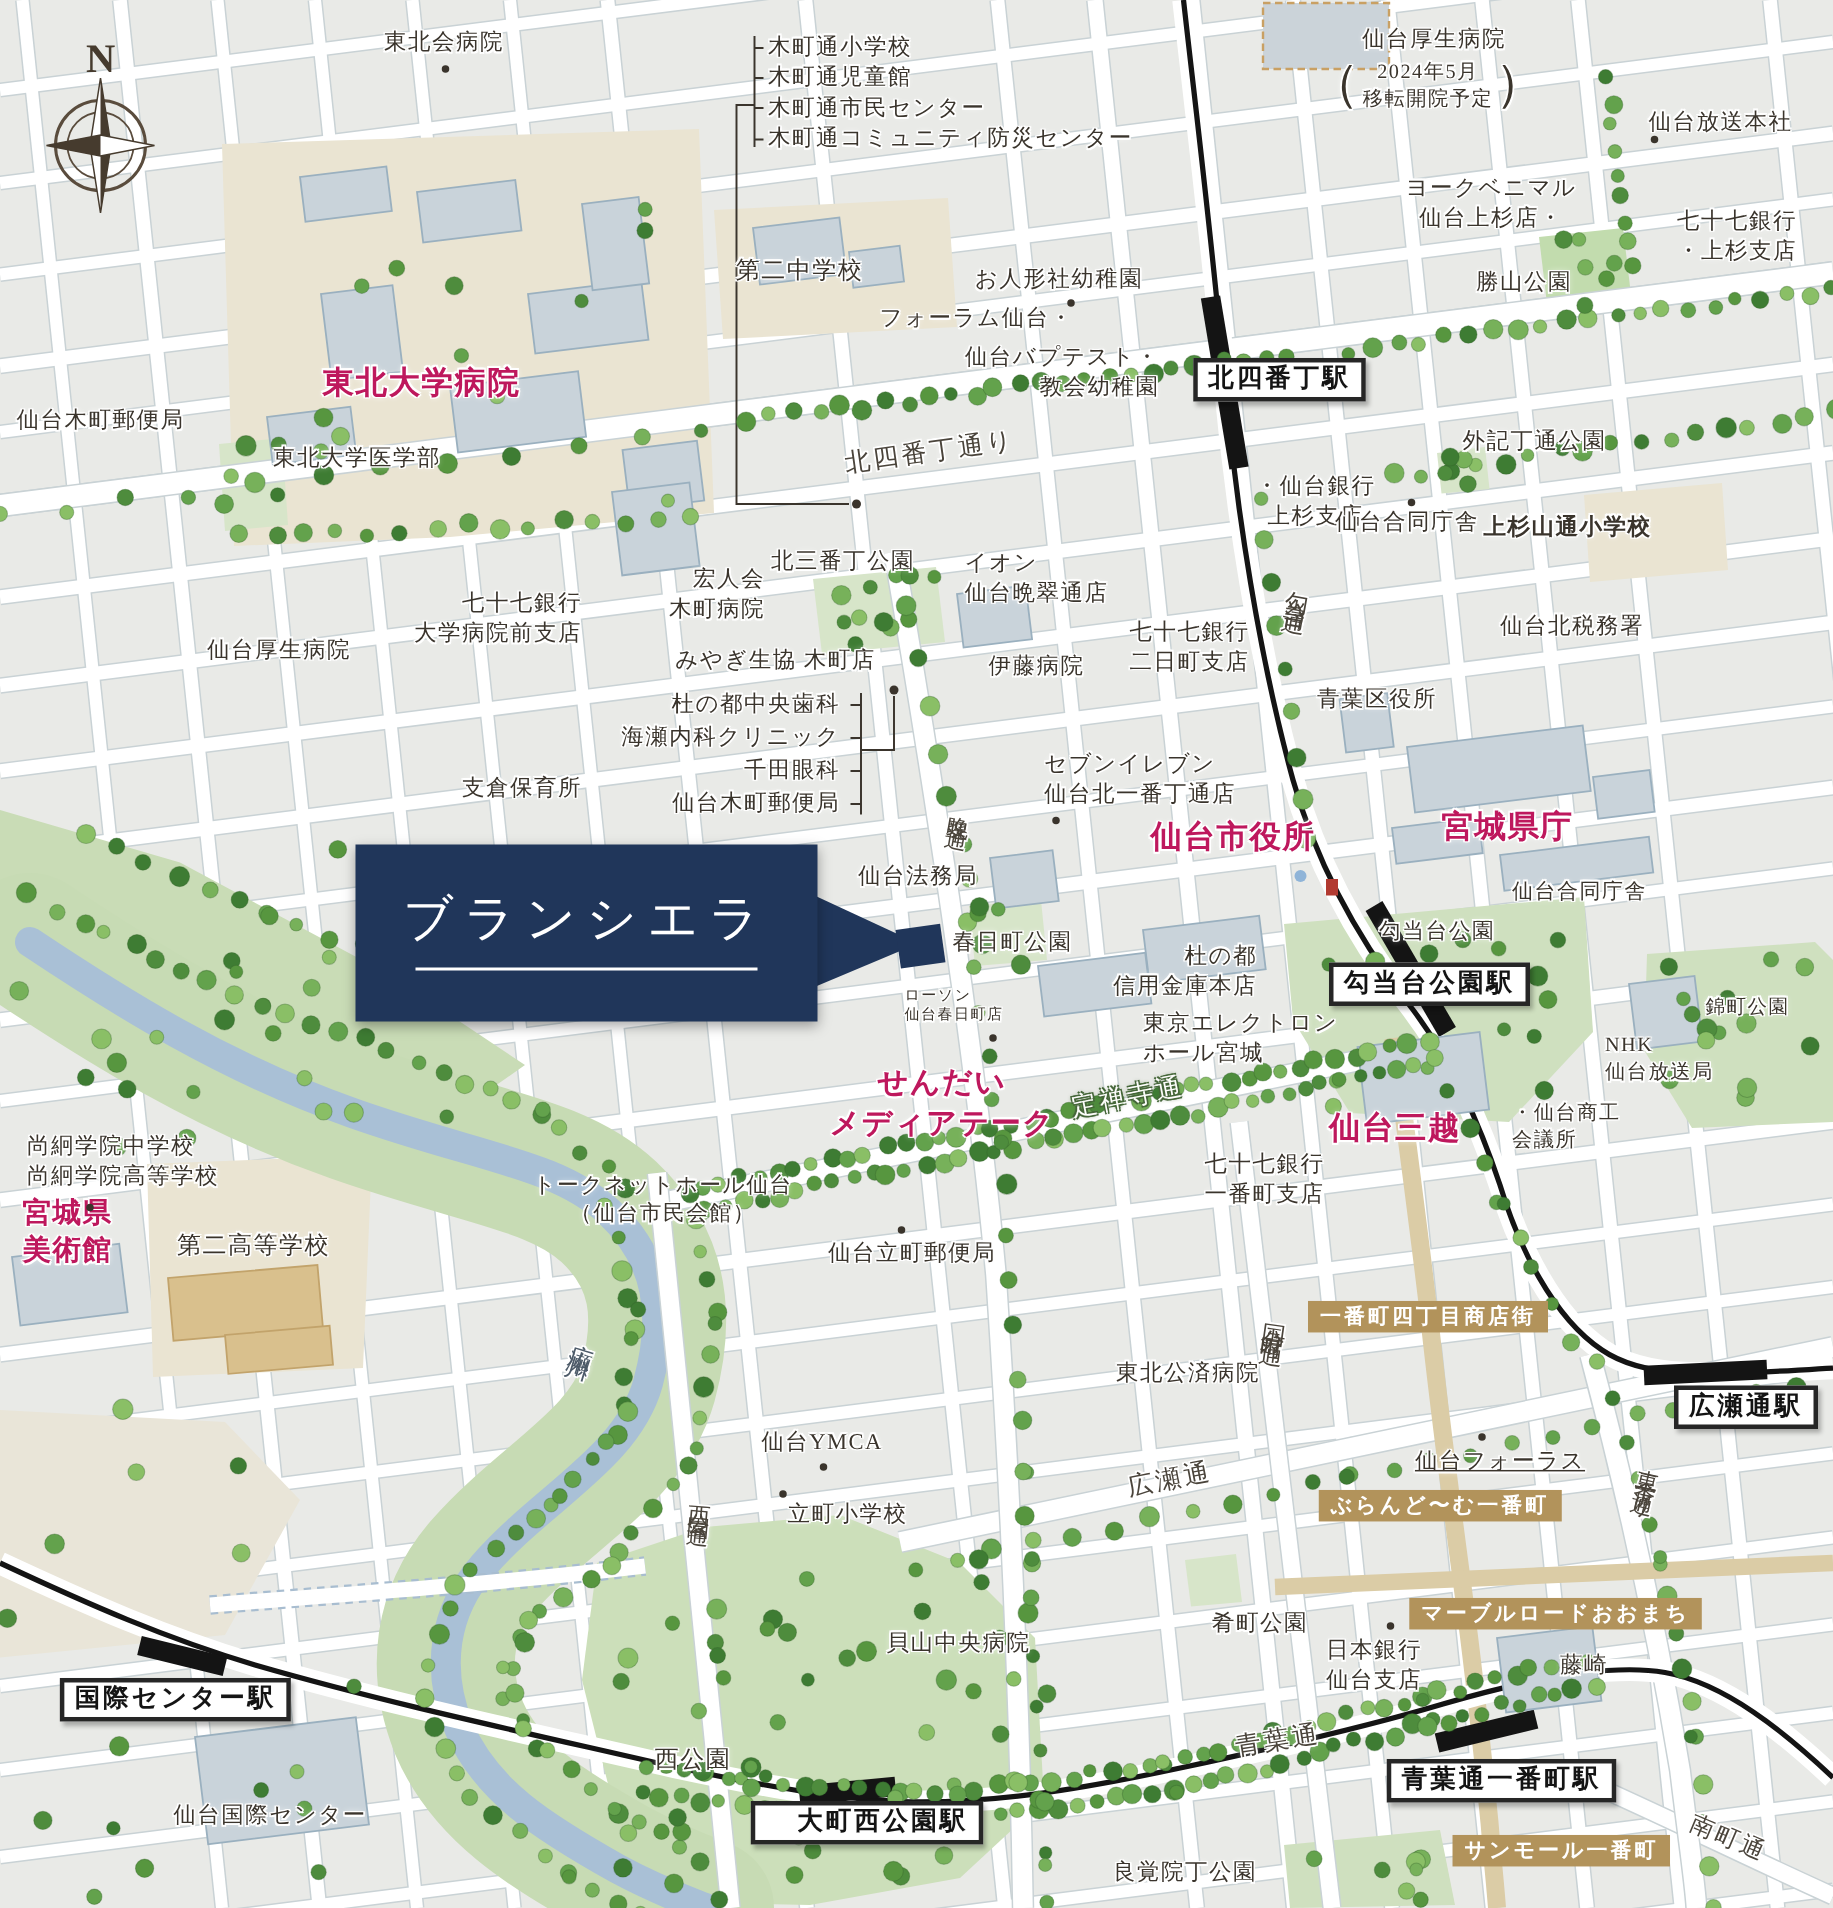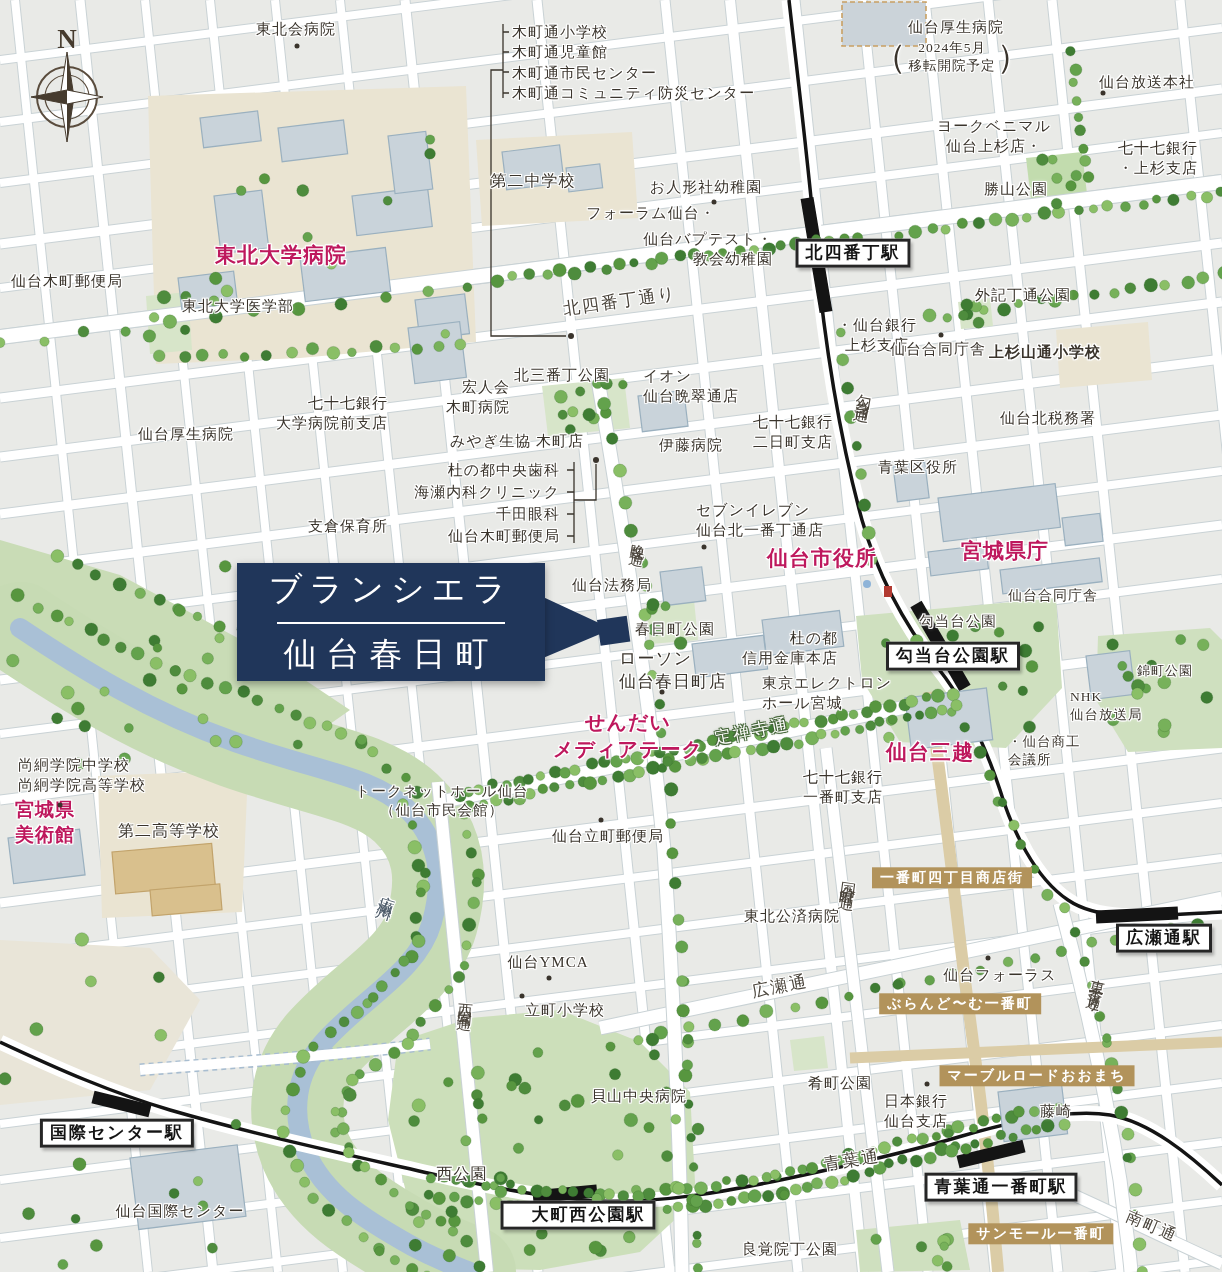--- a/index.html
+++ b/index.html
@@ -1032,21 +1032,21 @@
       </div>
       <div class="label al-c" style="left: 1053px; top: 596px; font-size: 14px;">
         <span>仙台合同庁舎</span>
       </div>
       <div class="label al-c" style="left: 958px; top: 622px; font-size: 14.5px;">
         <span>勾当台公園</span>
       </div>
       <div class="label al-c" style="left: 675px; top: 629px; font-size: 15px;">
         <span>春日町公園</span>
       </div>
-      <div class="label al-l" style="left: 619px; top: 671px; font-size: 17px;">
+      <div class="label al-l" style="left: 603px; top: 671px; font-size: 10px;">
         <span>ローソン</span>
         <span>仙台春日町店</span>
       </div>
       <div class="dot" style="left: 662px; top: 692px;"></div>
       <div class="label al-r" style="left: 838px; top: 648px; font-size: 15px;">
         <span>杜の都</span>
         <span>信用金庫本店</span>
       </div>
       <div class="label al-l" style="left: 762px; top: 693px; font-size: 15px;">
         <span>東京エレクトロン</span>
@@ -1098,21 +1098,21 @@
         <span>東北公済病院</span>
       </div>
       <div class="label al-c" style="left: 548px; top: 962px; font-size: 15px;">
         <span>仙台YMCA</span>
       </div>
       <div class="dot" style="left: 549px; top: 978px;"></div>
       <div class="label al-c" style="left: 565px; top: 1010px; font-size: 15px;">
         <span>立町小学校</span>
       </div>
       <div class="dot" style="left: 522px; top: 996px;"></div>
-      <div class="label al-c" style="left: 1000px; top: 975px; font-size: 15px;">
+      <div class="label al-c" style="left: 1000px; top: 975px; font-size: 15px; text-decoration: underline;">
         <span>仙台フォーラス</span>
       </div>
       <div class="dot" style="left: 988px; top: 958px;"></div>
       <div class="label al-c" style="left: 639px; top: 1096px; font-size: 15px;">
         <span>貝山中央病院</span>
       </div>
       <div class="label al-c" style="left: 840px; top: 1083px; font-size: 15px;">
         <span>肴町公園</span>
       </div>
       <div class="label al-c" style="left: 916px; top: 1111px; font-size: 15px;">
@@ -1149,21 +1149,20 @@
       <div class="label road-label vert" style="left: 640px; top: 538px; font-size: 15px; transform: translate(-50%, -50%) rotate(10deg);">晩翠通</div>
       <div class="label road-label vert" style="left: 850px; top: 878px; font-size: 16px; transform: translate(-50%, -50%) rotate(8deg);">国分町通</div>
       <div class="label road-label vert" style="left: 466px; top: 1000px; font-size: 15px; transform: translate(-50%, -50%) rotate(5deg);">西公園通</div>
       <div class="label road-label vert" style="left: 1097px; top: 988px; font-size: 15px; transform: translate(-50%, -50%) rotate(13deg);">東二番丁通り</div>
       <div class="label road-label vert river-label" style="left: 391px; top: 890px; font-size: 16px; transform: translate(-50%, -50%) rotate(17deg);">広瀬川</div>
     </div>
 
   <div id="callout">
     <div class="l1">ブランシエラ</div>
     <div class="divider"></div>
-    <div class="l2">仙台春日町</div>
   </div>
 <div class="station-badge" style="left: 853px; top: 253px;">北四番丁駅</div>
     <div class="station-badge" style="left: 953px; top: 656px;">勾当台公園駅</div>
     <div class="station-badge" style="left: 1164px; top: 938px;">広瀬通駅</div>
     <div class="station-badge" style="left: 1001px; top: 1187px; text-align: right;">青葉通一番町駅</div>
     <div class="station-badge" style="left: 578px; top: 1215px; padding-left: 28px;">大町西公園駅</div>
     <div class="station-badge" style="left: 117px; top: 1133px;">国際センター駅</div>
     <div class="arcade-badge" style="left: 952px; top: 878px;">一番町四丁目商店街</div>
     <div class="arcade-badge" style="left: 960px; top: 1004px;">ぶらんど〜む一番町</div>
     <div class="arcade-badge" style="left: 1037px; top: 1076px;">マーブルロードおおまち</div>

